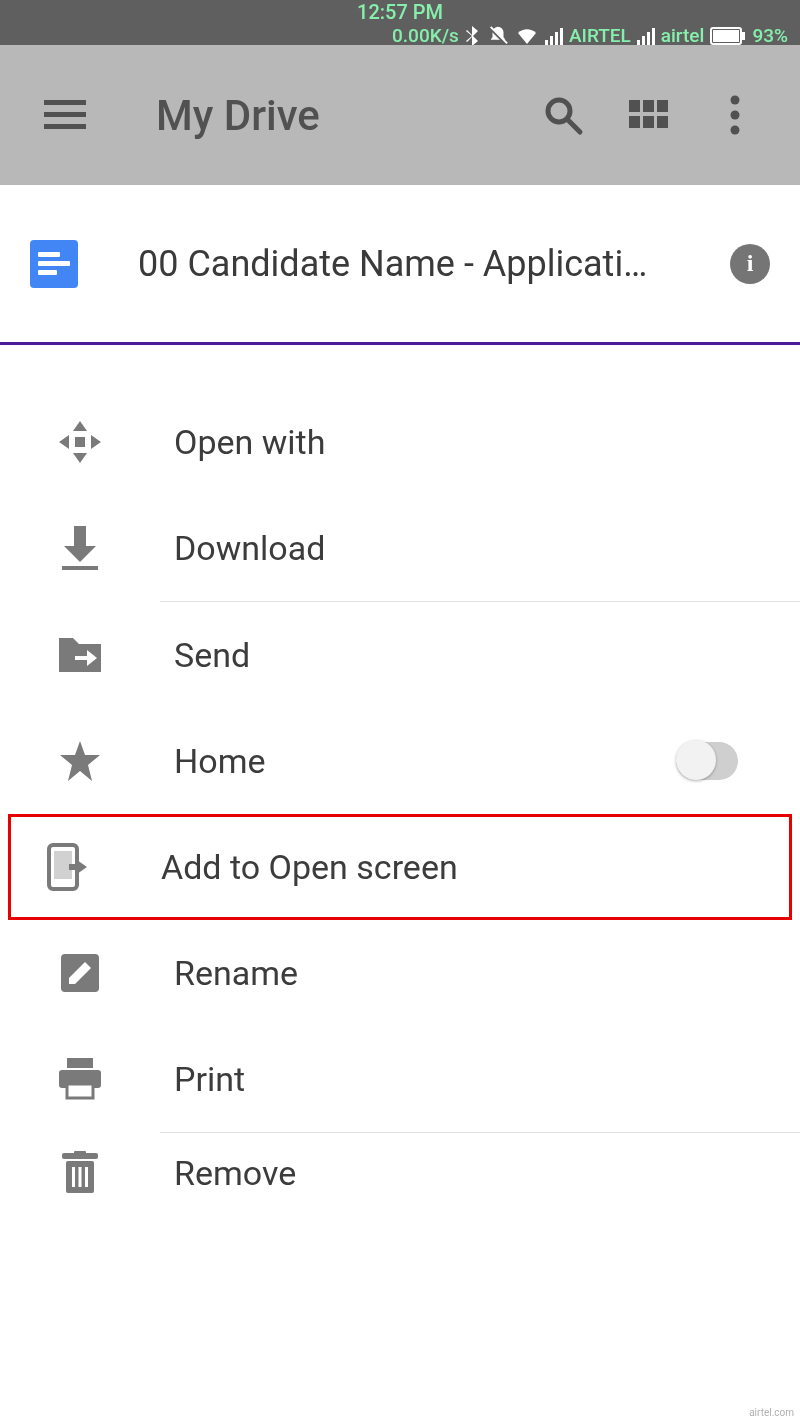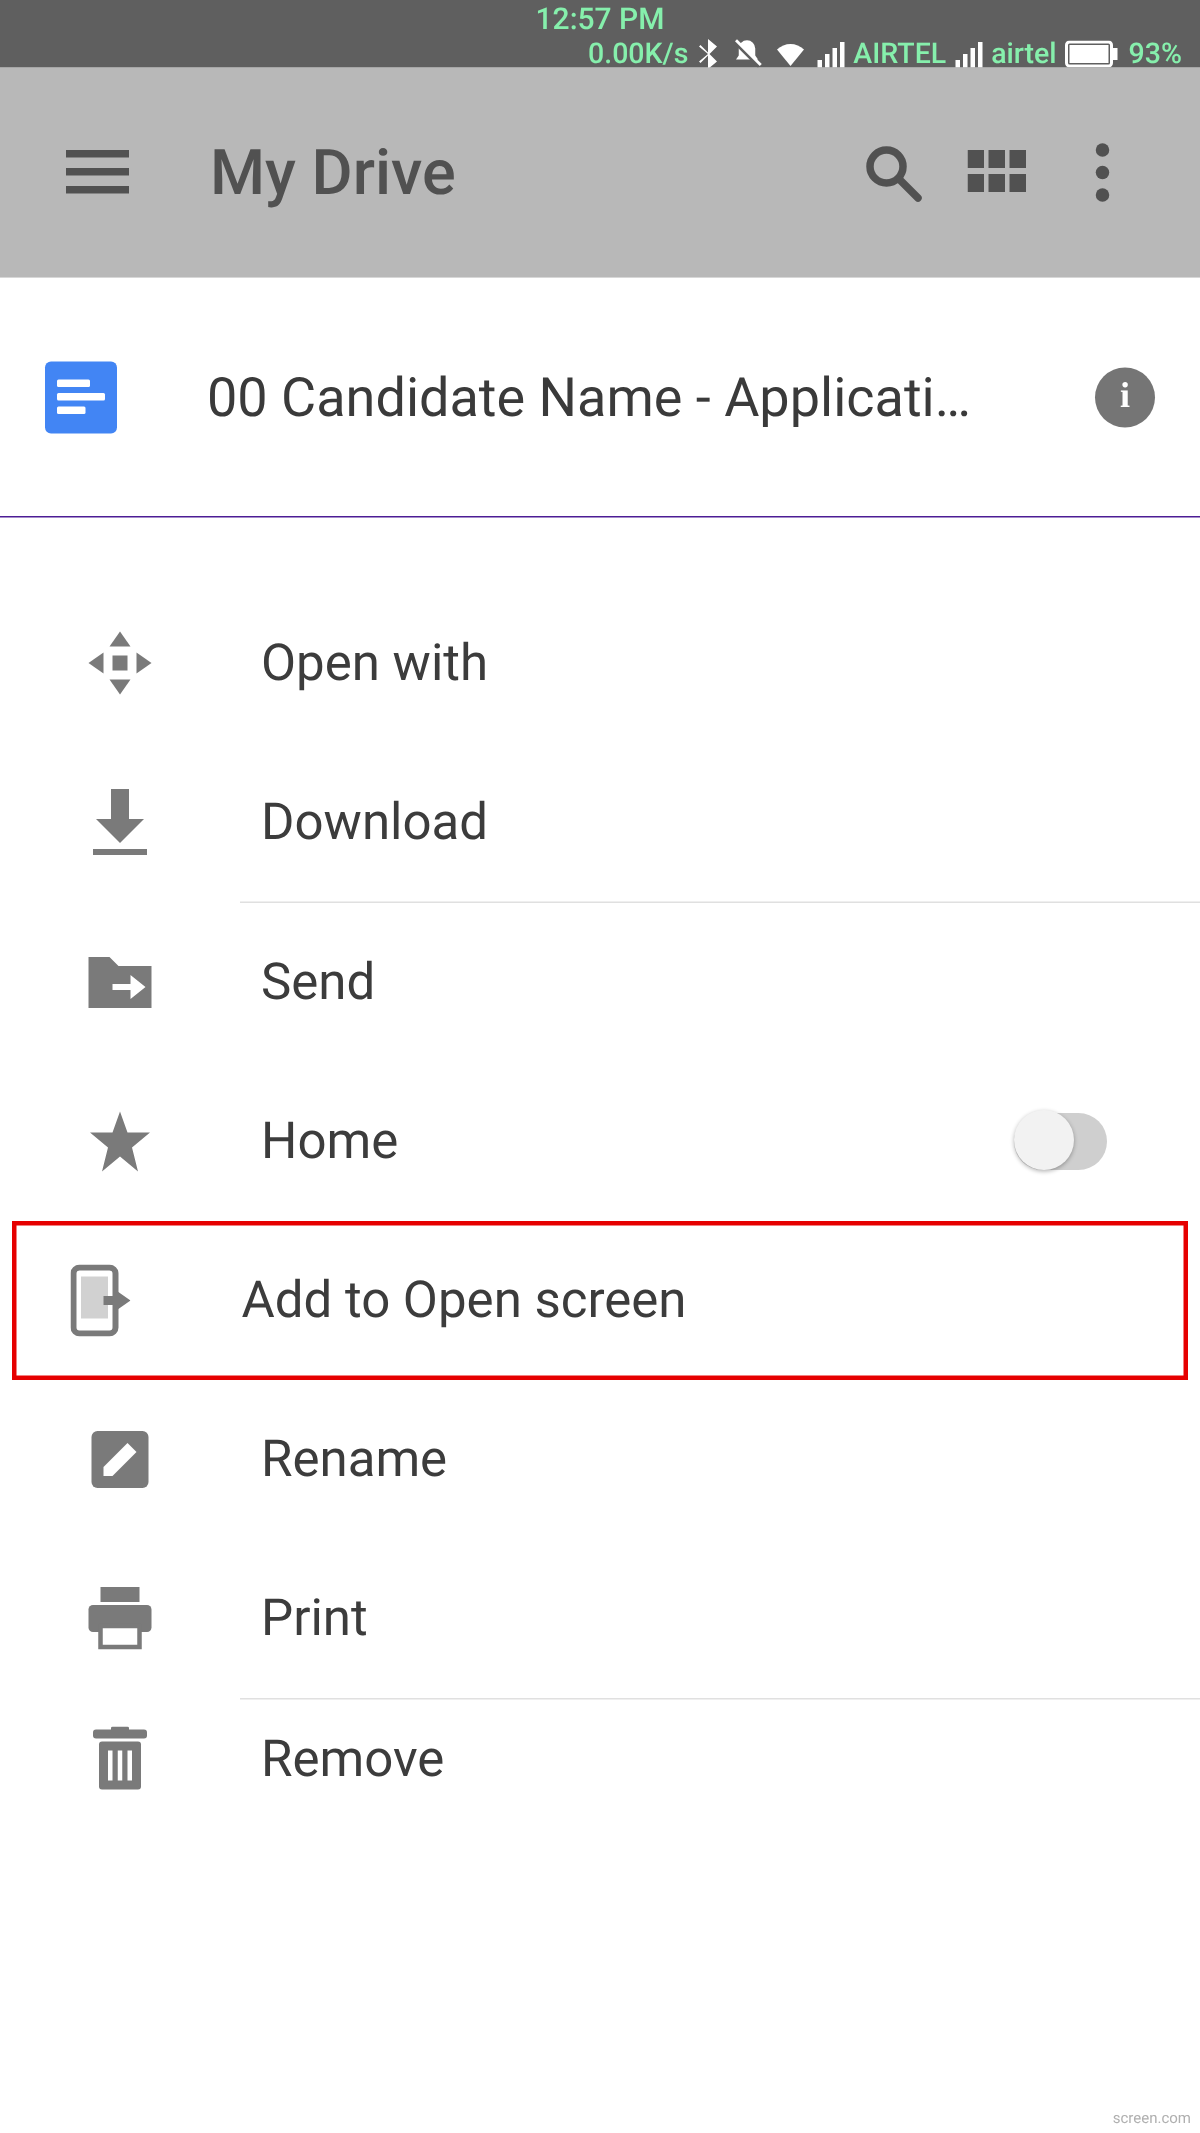--- a/index.html
+++ b/index.html
@@ -1,27 +1,27 @@
 <!DOCTYPE html>
 <html><head>
   <meta charset="utf-8">
   <style>
     * { margin: 0; padding: 0; box-sizing: border-box; }
     html, body { width: 800px; height: 1422px; overflow: hidden; font-family: Roboto, Arial, sans-serif; background: #fff; }
     .status-bar { height: 45px; background: #5f5f5f; color: #86efac; display: flex; align-items: center; padding: 0 12px; font-size: 20px; font-weight: 500; flex-direction: column; }
     .status-left { flex: 0 0 auto; }
     .status-right { margin-left: auto; display: flex; align-items: center; gap: 6px; font-size: 19px; }
     .app-bar { height: 140px; background: rgba(180,180,180,0.55); display: flex; align-items: center; padding: 0 30px; }
-    .overlay-dim { position: relative; }
+    .overlay-dim { position: relative; gap: 16px; }
     .overlay-dim::after { content: ""; position: absolute; inset: 0; background: rgba(128,128,128,0.35); pointer-events: none; }
     .app-title { font-size: 42px; font-weight: 500; color: #383838; margin-left: 40px; }
     .app-bar .spacer { flex: 1; }
     .icon-btn { width: 70px; height: 70px; display: flex; align-items: center; justify-content: center; color: #4a4a4a; }
     .sheet { background: #fff; }
-    .sheet-header { display: flex; align-items: center; height: 160px; padding: 0 30px; border-bottom: 1px solid #4c1d95; }
+    .sheet-header { display: flex; align-items: center; height: 160px; padding: 0 30px; border-bottom: 3px solid #4c1d95; }
     .doc-icon { width: 48px; height: 48px; background: #4285f4; border-radius: 4px; display: flex; flex-direction: column; justify-content: center; padding: 8px; gap: 4px; }
     .doc-icon span { height: 5px; background: #fff; border-radius: 1px; }
     .doc-icon span:nth-child(1) { width: 70%; }
     .doc-icon span:nth-child(2) { width: 100%; }
     .doc-icon span:nth-child(3) { width: 60%; }
     .sheet-title { font-size: 36px; color: #3a3a3a; font-weight: 400; margin-left: 60px; flex: 1; white-space: nowrap; overflow: hidden; text-overflow: ellipsis; }
     .info-icon { width: 40px; height: 40px; border-radius: 50%; background: #757575; color: #fff; display: flex; align-items: center; justify-content: center; font-weight: bold; font-size: 24px; font-family: Georgia, serif; }
     .menu-item { display: flex; align-items: center; height: 106px; padding: 0 56px; }
     .menu-item.partial { height: 44px; overflow: hidden; align-items: flex-start; }
     .menu-item.partial .mi-label { margin-top: -36px; }
@@ -230,13 +230,13 @@
           <rect x="10" y="16" width="3" height="20" fill="#fff"></rect>
           <rect x="16.5" y="16" width="3" height="20" fill="#fff"></rect>
           <rect x="23" y="16" width="3" height="20" fill="#fff"></rect>
         </svg>
     </div>
     <div class="mi-label">Remove</div>
   </div>
 
 </div>
 
-<div class="watermark">screen.com</div>
+<div class="watermark">airtel.com</div>
 
 </body></html>

